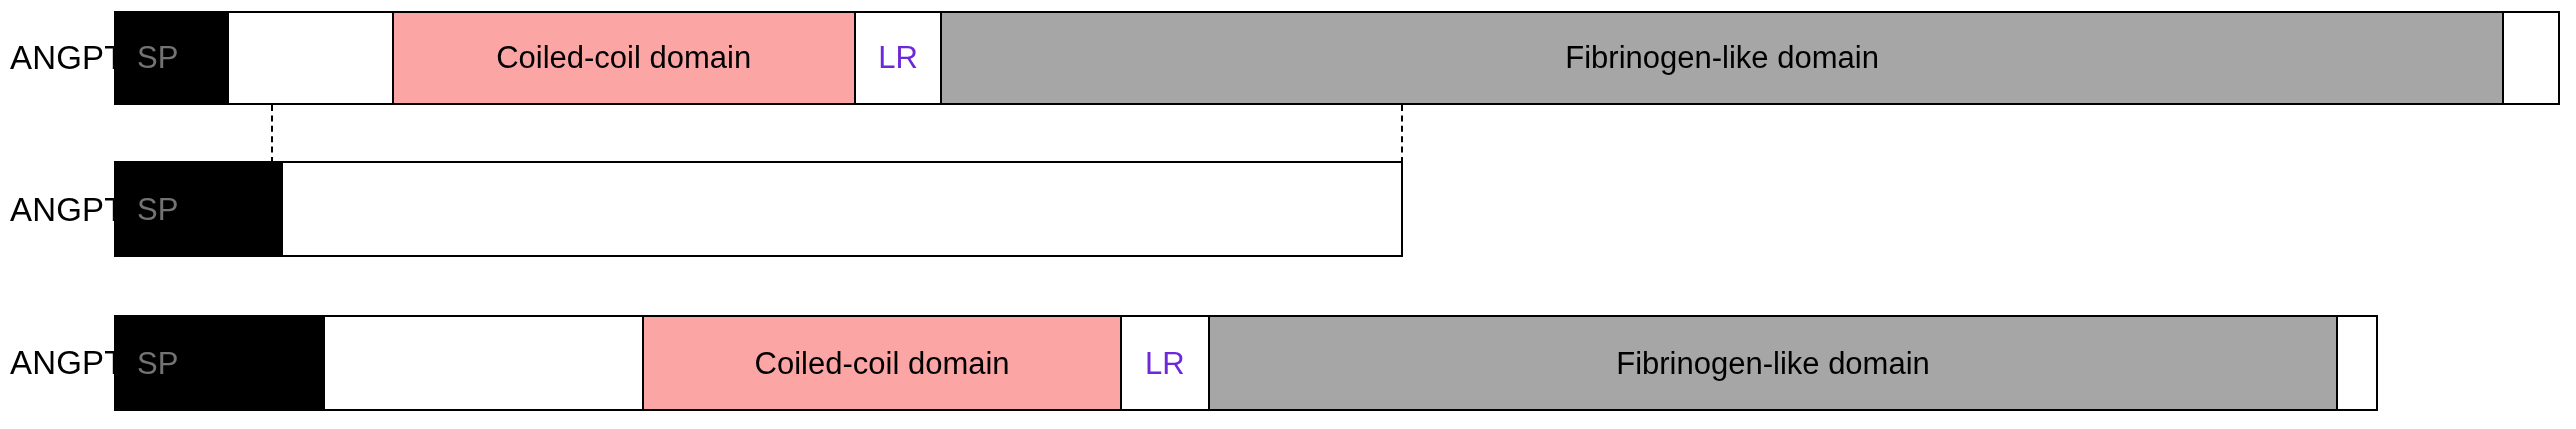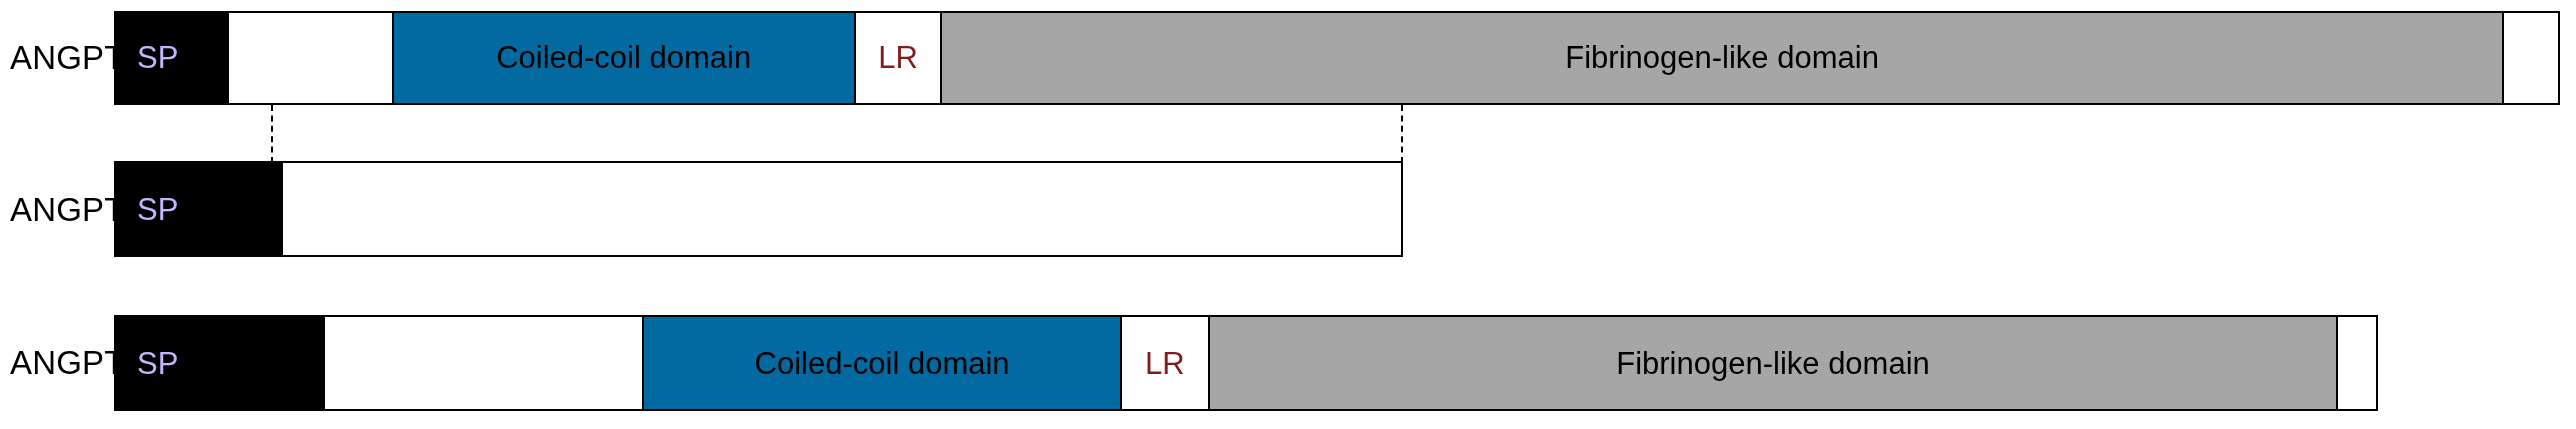--- a/index.html
+++ b/index.html
@@ -51,41 +51,41 @@
     font-family: "Liberation Sans", sans-serif;
     font-size: 31px;
     line-height: 1;
     white-space: nowrap;
     overflow: hidden;
     position: relative;
   }
 
   .seg-sp {
     background: #000000;
-    color: #c4b5fd;
+    color: #737373;
     justify-content: flex-start;
     padding-left: 21px;
   }
   .seg-blank {
     background: #ffffff;
     color: #000000;
     border-right: 2.1px solid #000000;
   }
   .seg-blank-noborder {
     background: #ffffff;
   }
   .seg-coiled {
-    background: #0369a1;
+    background: #fca5a5;
     color: #000000;
     border-right: 2.1px solid #000000;
     justify-content: center;
   }
   .seg-lr {
     background: #ffffff;
-    color: #7f1d1d;
+    color: #6d28d9;
     border-right: 2.1px solid #000000;
   }
   .seg-fib {
     background: #a6a6a6;
     color: #000000;
     border-right: 2.1px solid #000000;
   }
   .seg-tail {
     background: #ffffff;
   }

